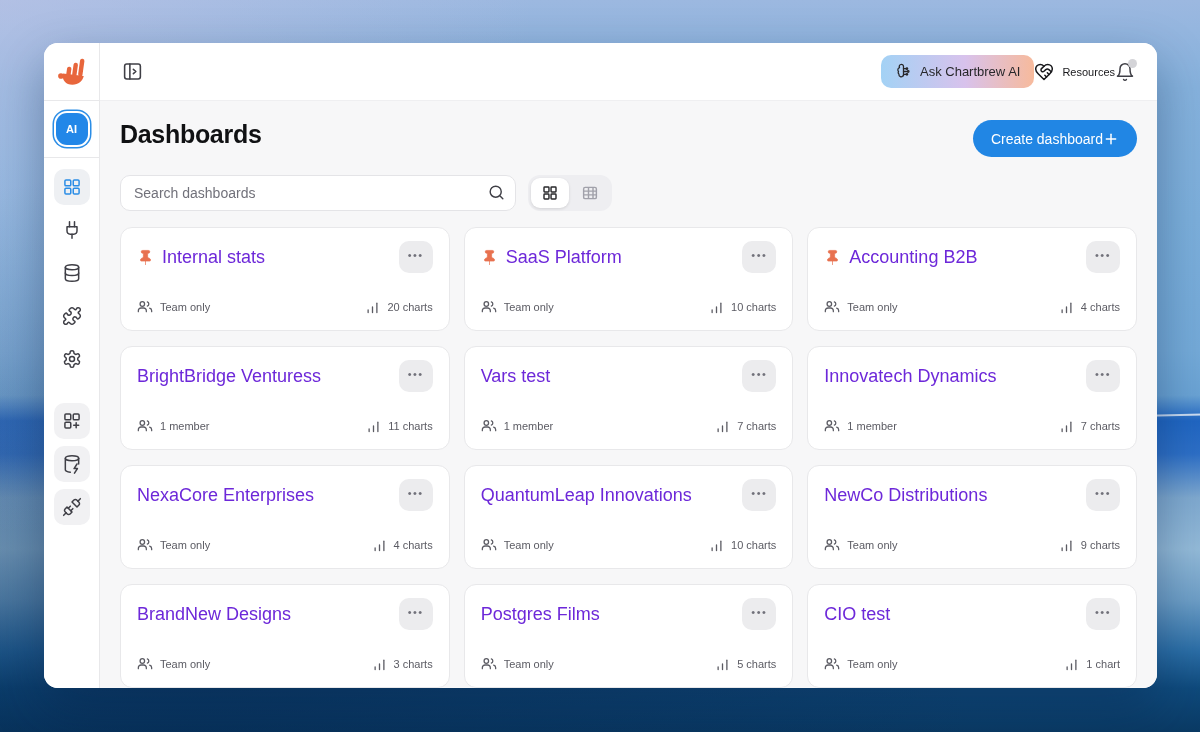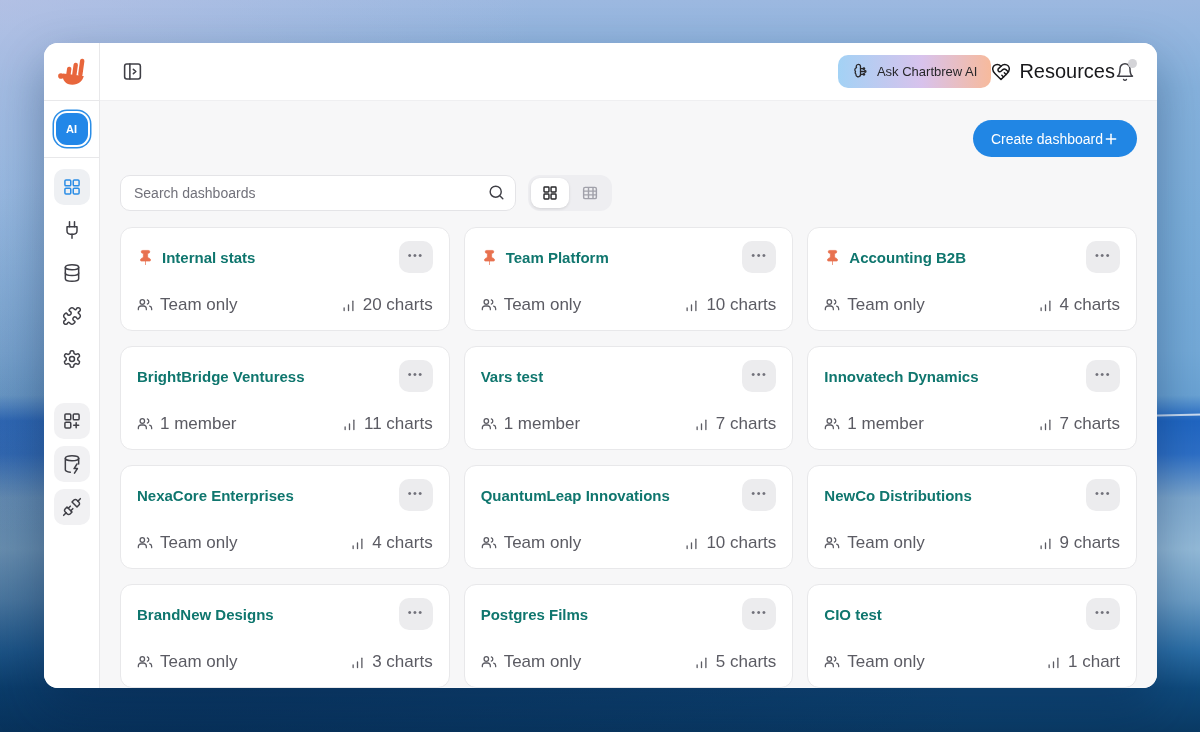--- a/index.html
+++ b/index.html
@@ -67,21 +67,21 @@
     padding:0 22px; gap:16px;
   }
   .panel-toggle { border:none; background:none; color:#3f3f46; cursor:pointer; display:flex; }
   .topbar-right { margin-left:auto; display:flex; align-items:center; }
   .ask-ai-btn {
     display:flex; align-items:center; gap:8px; border:none; cursor:pointer;
     padding:8px 14px; border-radius:10px; font-size:13px; color:#27272a;
     background:linear-gradient(90deg,#a3d2f5 0%, #d8c2ec 55%, #f7ba9c 100%);
     font-family:"Liberation Sans", sans-serif;
   }
-  .resources-link { display:flex; align-items:center; gap:8px; font-size:20px; color:#18181b; cursor:pointer; font-weight:500; }
+  .resources-link { display:flex; align-items:center; gap:8px; font-size:11px; color:#18181b; cursor:pointer; font-weight:500; }
   .bell-wrap { position:relative; display:flex; cursor:pointer; color:#3f3f46; }
   .bell-dot { position:absolute; top:-3px; right:-2px; width:9px; height:9px; border-radius:50%; background:#d4d4d8; }
 
   
   .content { flex:1; background:#f7f7f8; padding:19px 20px; overflow:hidden; border-top:1px solid #efeff1; }
   .title-row { display:flex; align-items:flex-start; }
   .page-title { font-size:25px; font-weight:700; color:#101113; letter-spacing:-.3px; }
   .page-subtitle { font-size:14px; color:#52525b; margin-top:7px; }
   .create-btn {
     margin-left:auto; display:flex; align-items:center; gap:0; border:none; cursor:pointer;
@@ -105,27 +105,27 @@
 
   
   .grid { margin-top:16px; display:grid; grid-template-columns:repeat(3,1fr); gap:15px 14px; }
   .card {
     background:#fff; border:1px solid #e8e8ea; border-radius:12px; height:104px;
     padding:13px 16px 15px; display:flex; flex-direction:column; justify-content:space-between;
     cursor:pointer;
   }
   .card-top { display:flex; align-items:center; gap:8px; }
   .pin-icon { color:#e8714f; display:flex; flex:none; }
-  .card-title { font-size:15px; font-weight:700; color:#0f766e; }
+  .card-title { font-size:18px; font-weight:400; color:#6d28d9; }
   .card-menu {
     margin-left:auto; width:34px; height:32px; border:none; border-radius:10px; background:#ececee;
     color:#71717a; font-size:11px; letter-spacing:1.5px; cursor:pointer;
     display:flex; align-items:center; justify-content:center; padding-bottom:4px;
   }
-  .card-foot { display:flex; align-items:center; justify-content:space-between; color:#5b5b63; font-size:17px; }
+  .card-foot { display:flex; align-items:center; justify-content:space-between; color:#5b5b63; font-size:11px; }
   .foot-item { display:flex; align-items:center; gap:7px; }
   .foot-item svg { color:#5b5b63; }
 </style>
 </head>
 <body>
 
 <div class="horizon-line"></div>
 
 <div class="window">
 
@@ -254,20 +254,23 @@
             <path d="M6 8a6 6 0 0 1 12 0c0 7 3 9 3 9H3s3-2 3-9"></path>
             <path d="M10.3 21a1.94 1.94 0 0 0 3.4 0"></path>
           </svg>
           <span class="bell-dot"></span>
         </div>
       </div>
     </header>
 
     <div class="content">
       <div class="title-row">
+        <div>
+          <h1 class="page-title">Dashboards</h1>
+        </div>
         <button class="create-btn">
           <span>Create dashboard</span>
           <svg width="16" height="16" viewBox="0 0 24 24" fill="none" stroke="currentColor" stroke-width="2.2" stroke-linecap="round">
             <path d="M12 5v14"></path>
               <path d="M5 12h14"></path>
           </svg>
         </button>
       </div>
 
       <div class="controls-row">
@@ -333,21 +336,21 @@
   </div>
 
   <div class="card">
     <div class="card-top">
       <span class="pin-icon">
         <svg width="17" height="17" viewBox="0 0 24 24" fill="currentColor" stroke="currentColor" stroke-width="1" stroke-linecap="round" stroke-linejoin="round">
           <path d="M12 17v5"></path>
           <path d="M9 10.76a2 2 0 0 1-1.11 1.79l-1.78.9A2 2 0 0 0 5 15.24V16a1 1 0 0 0 1 1h12a1 1 0 0 0 1-1v-.76a2 2 0 0 0-1.11-1.79l-1.78-.9A2 2 0 0 1 15 10.76V7a1 1 0 0 1 1-1 2 2 0 0 0 0-4H8a2 2 0 0 0 0 4 1 1 0 0 1 1 1z"></path>
         </svg>
       </span>
-      <span class="card-title">Team Platform</span>
+      <span class="card-title">SaaS Platform</span>
       <button class="card-menu">•••</button>
     </div>
     <div class="card-foot">
       <span class="foot-item">
         <svg width="16" height="16" viewBox="0 0 24 24" fill="none" stroke="currentColor" stroke-width="1.9" stroke-linecap="round" stroke-linejoin="round">
           <path d="M14 19v-1.5a4 4 0 0 0-4-4H6a4 4 0 0 0-4 4V19"></path>
                   <circle cx="8" cy="7.5" r="3.4"></circle>
           <path d="M22 19v-1.5a4 4 0 0 0-3-3.87"></path>
                   <path d="M15.5 4.3a3.4 3.4 0 0 1 0 6.4"></path>
         </svg>

